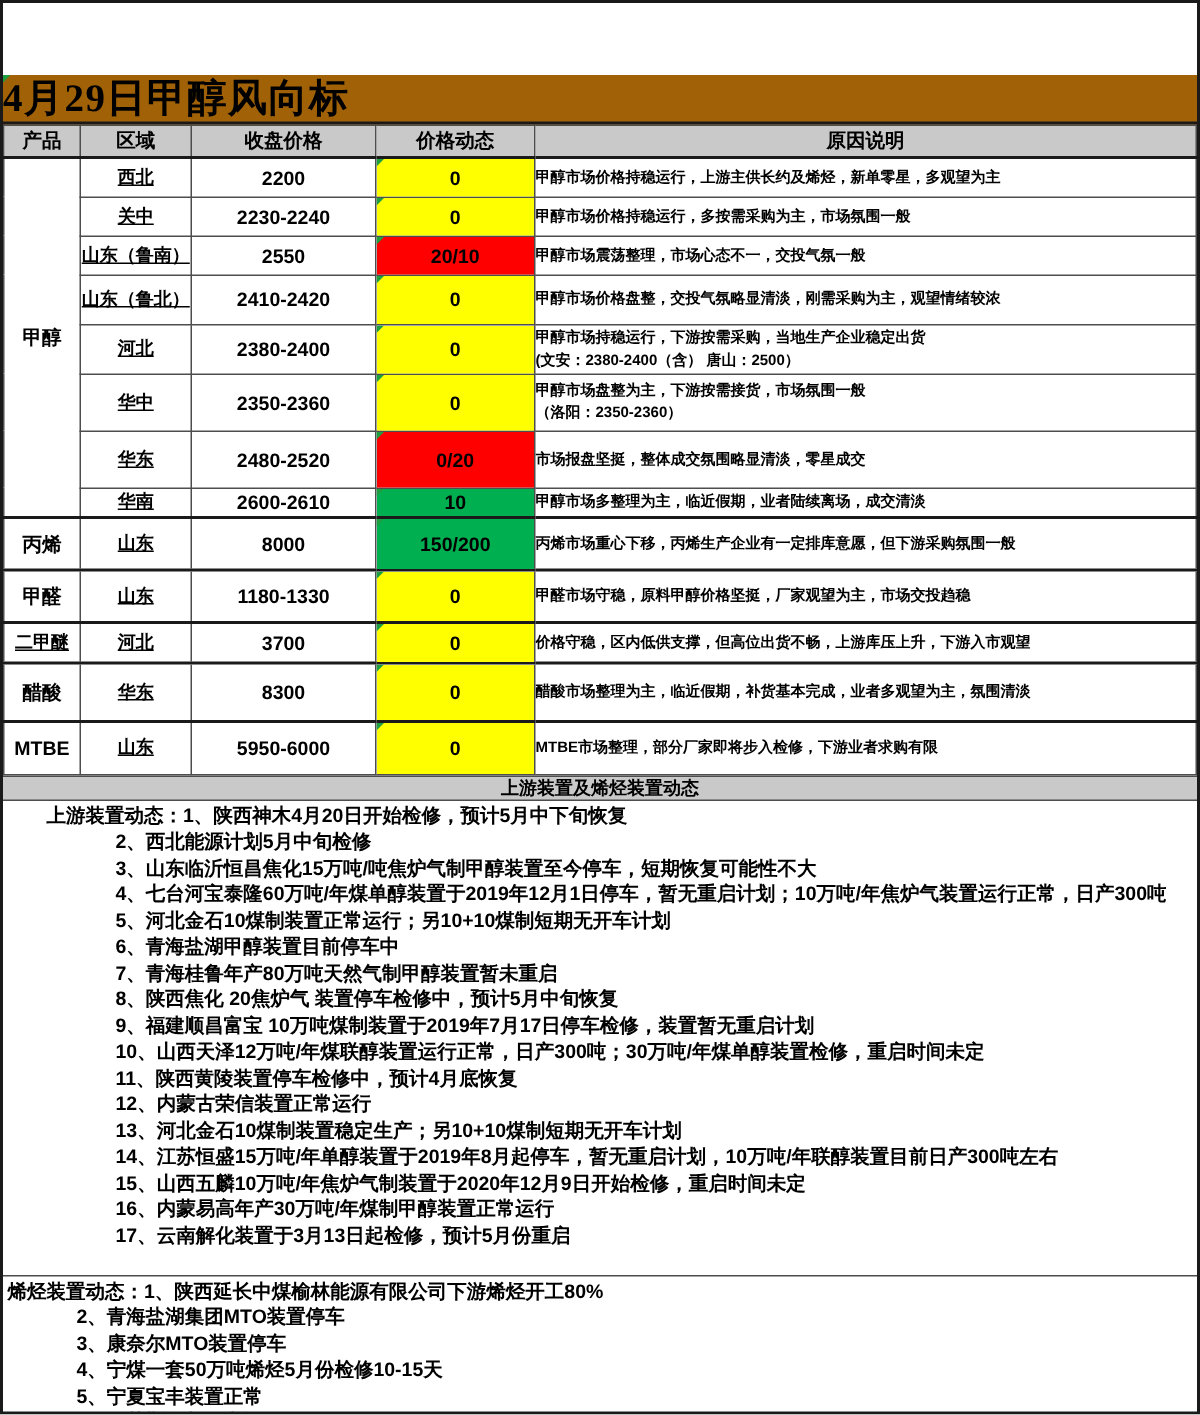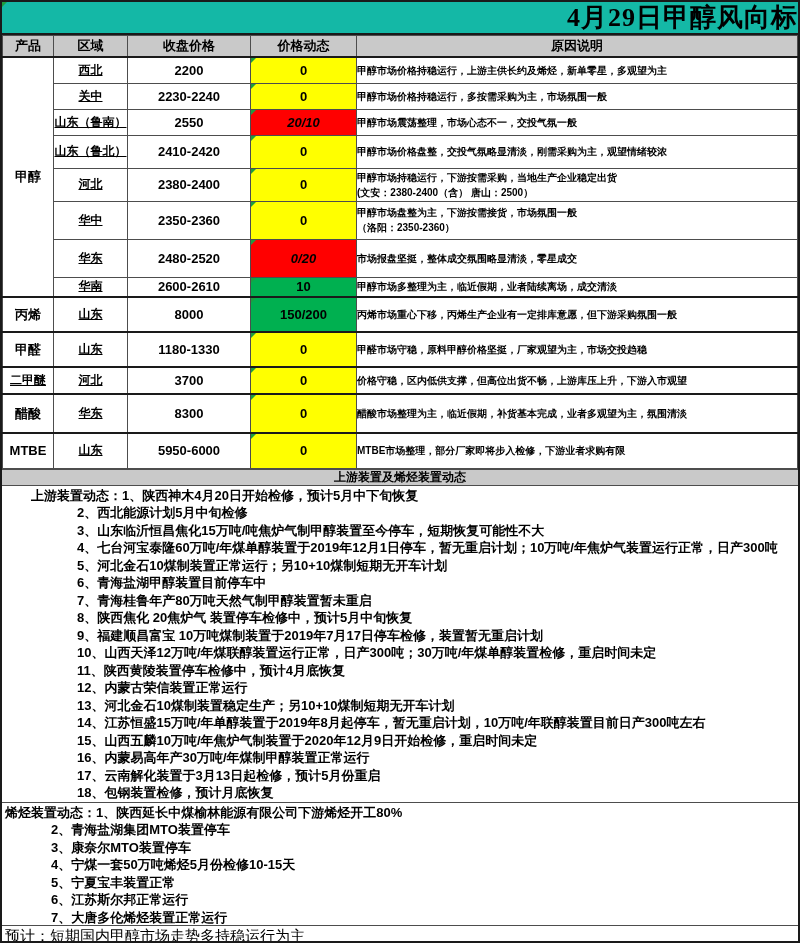--- a/index.html
+++ b/index.html
@@ -4,22 +4,22 @@
 <style>
   html,body{margin:0;padding:0;background:#fff;}
   .sheet{
     width:800px;height:943px;box-sizing:border-box;
     border:2px solid #1a1a1a;
     font-family:"Liberation Sans","DejaVu Sans",sans-serif;
     color:#000;overflow:hidden;position:relative;background:#fff;
   }
   
   .title-bar{
-    height:31px;background:#14b8a6;border-bottom:2px solid #1a1a1a;
-    display:flex;align-items:center;justify-content:flex-end;position:relative;
+    height:31px;background:#a16207;border-bottom:2px solid #1a1a1a;
+    display:flex;align-items:center;justify-content:flex-start;position:relative;margin-top:48px;
   }
   .title-bar .title-text{
     font-family:"Liberation Serif","DejaVu Serif",serif;
     font-weight:bold;font-size:26px;letter-spacing:1px;
   }
   
   .tri{position:relative;}
   .tri::before{
     content:"";position:absolute;top:0;left:0;width:0;height:0;
     border-top:5px solid #1e9e40;border-right:5px solid transparent;
@@ -33,21 +33,21 @@
     background:#C9C9C9;height:20px;font-size:13px;text-align:center;
   }
   td.c{text-align:center;font-size:13px;white-space:nowrap;}
   td.region{font-size:12px;text-decoration:underline;}
   td.reason{
     font-size:10px;padding:1px 4px;white-space:pre-line;line-height:15px;
     text-align:left;vertical-align:middle;
   }
   td.change{text-align:center;font-size:13px;}
   .bg-yellow{background:#FFFF00;}
-  .bg-red{background:#FF0000;font-style:italic;}
+  .bg-red{background:#FF0000;}
   .bg-green{background:#00B050;}
   tr.group-top td{border-top:2px solid #1a1a1a;}
   .h20{height:20px}.h26{height:26px}.h27{height:27px}.h33{height:33px}
   .h35{height:35px}.h38{height:38px}.h39{height:39px}
   
   .sec-bar{
     height:15px;background:#C9C9C9;border-top:1px solid #4d4d4d;border-bottom:1px solid #4d4d4d;
     text-align:center;font-size:12px;font-weight:bold;line-height:15px;
   }
   
@@ -192,21 +192,20 @@
     <div class="line indent">8、陕西焦化 20焦炉气 装置停车检修中，预计5月中旬恢复</div>
     <div class="line indent">9、福建顺昌富宝 10万吨煤制装置于2019年7月17日停车检修，装置暂无重启计划</div>
     <div class="line indent">10、山西天泽12万吨/年煤联醇装置运行正常，日产300吨；30万吨/年煤单醇装置检修，重启时间未定</div>
     <div class="line indent">11、陕西黄陵装置停车检修中，预计4月底恢复</div>
     <div class="line indent">12、内蒙古荣信装置正常运行</div>
     <div class="line indent">13、河北金石10煤制装置稳定生产；另10+10煤制短期无开车计划</div>
     <div class="line indent">14、江苏恒盛15万吨/年单醇装置于2019年8月起停车，暂无重启计划，10万吨/年联醇装置目前日产300吨左右</div>
     <div class="line indent">15、山西五麟10万吨/年焦炉气制装置于2020年12月9日开始检修，重启时间未定</div>
     <div class="line indent">16、内蒙易高年产30万吨/年煤制甲醇装置正常运行</div>
     <div class="line indent">17、云南解化装置于3月13日起检修，预计5月份重启</div>
-    <div class="line indent">18、包钢装置检修，预计月底恢复</div>
   </div>
 
   <div class="list list-olefin">
     <div class="line"><span>烯烃装置动态：</span><span>1、陕西延长中煤榆林能源有限公司下游烯烃开工80%</span></div>
     <div class="line indent">2、青海盐湖集团MTO装置停车</div>
     <div class="line indent">3、康奈尔MTO装置停车</div>
     <div class="line indent">4、宁煤一套50万吨烯烃5月份检修10-15天</div>
     <div class="line indent">5、宁夏宝丰装置正常</div>
     <div class="line indent">6、江苏斯尔邦正常运行</div>
     <div class="line indent">7、大唐多伦烯烃装置正常运行</div>

